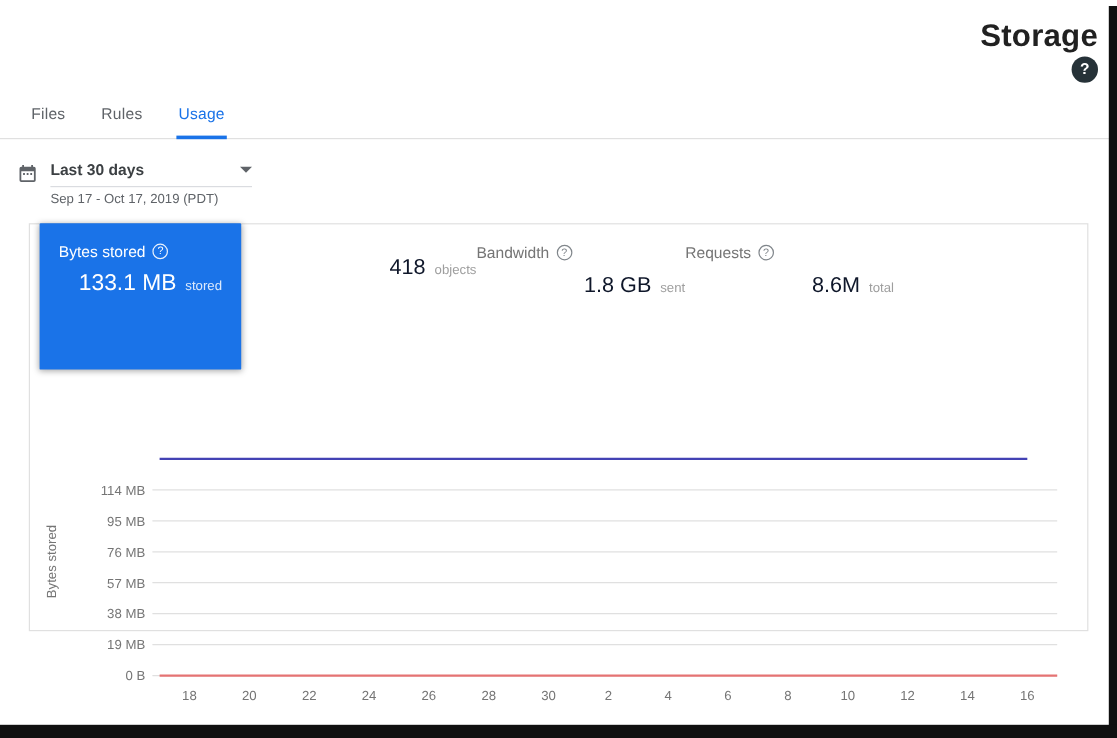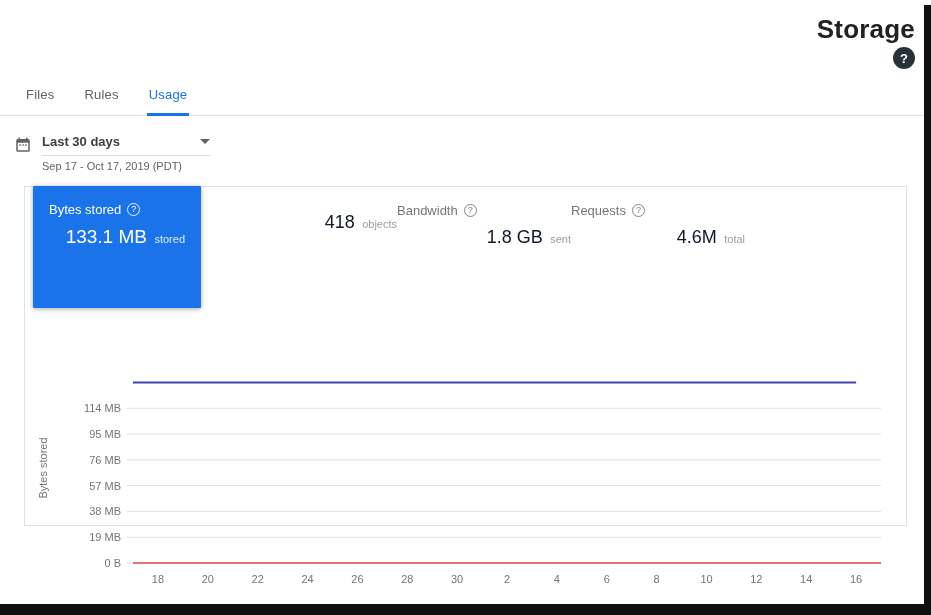--- a/index.html
+++ b/index.html
@@ -117,21 +117,21 @@
           <span class="big">1.8 GB</span>
           <span class="unit">sent</span>
         </div>
       </div>
       <div class="metric">
         <div class="m-head">
           <span>Requests</span>
           <span class="qicon dark"></span>
         </div>
         <div class="m-val">
-          <span class="big">4.6M</span>
+          <span class="big">8.6M</span>
           <span class="unit">total</span>
         </div>
       </div>
     </div>
 
     <svg class="chart" width="872" height="250" viewBox="0 0 872 250">
         <line x1="94" y1="208.0" x2="848" y2="208.0" stroke="#e0e0e0" stroke-width="1"></line>
         <text x="88" y="212" text-anchor="end">0 B</text>
         <line x1="94" y1="182.2" x2="848" y2="182.2" stroke="#e0e0e0" stroke-width="1"></line>
         <text x="88" y="186.2" text-anchor="end">19 MB</text>

